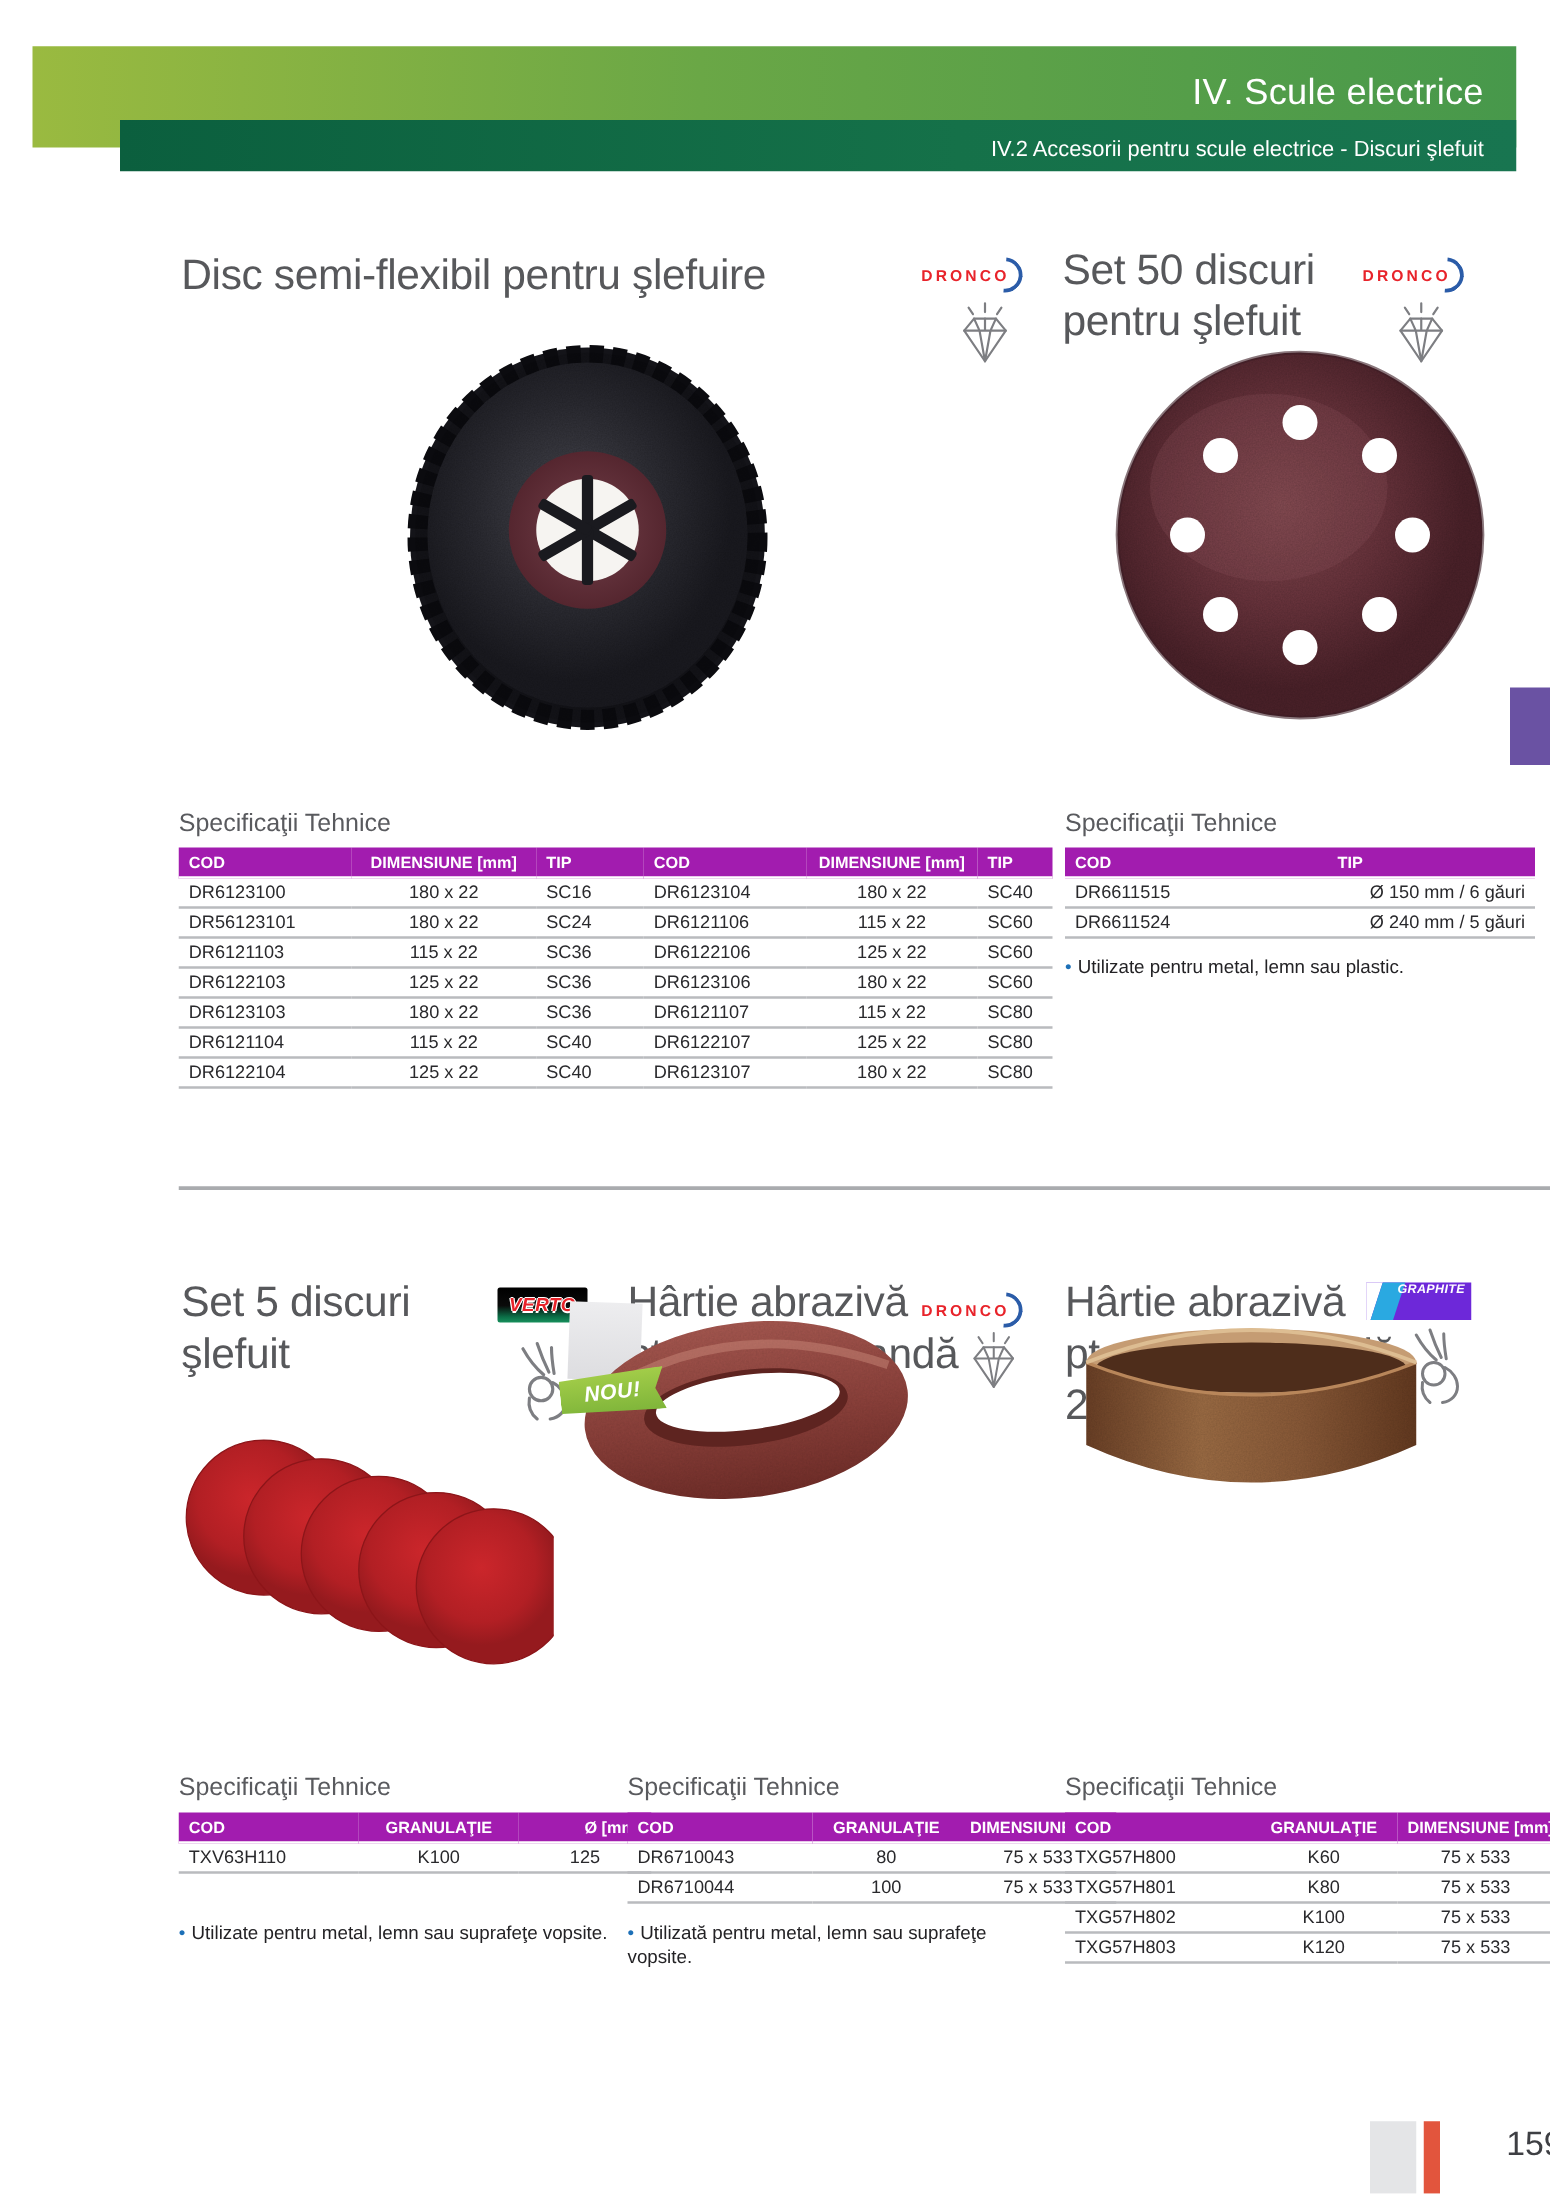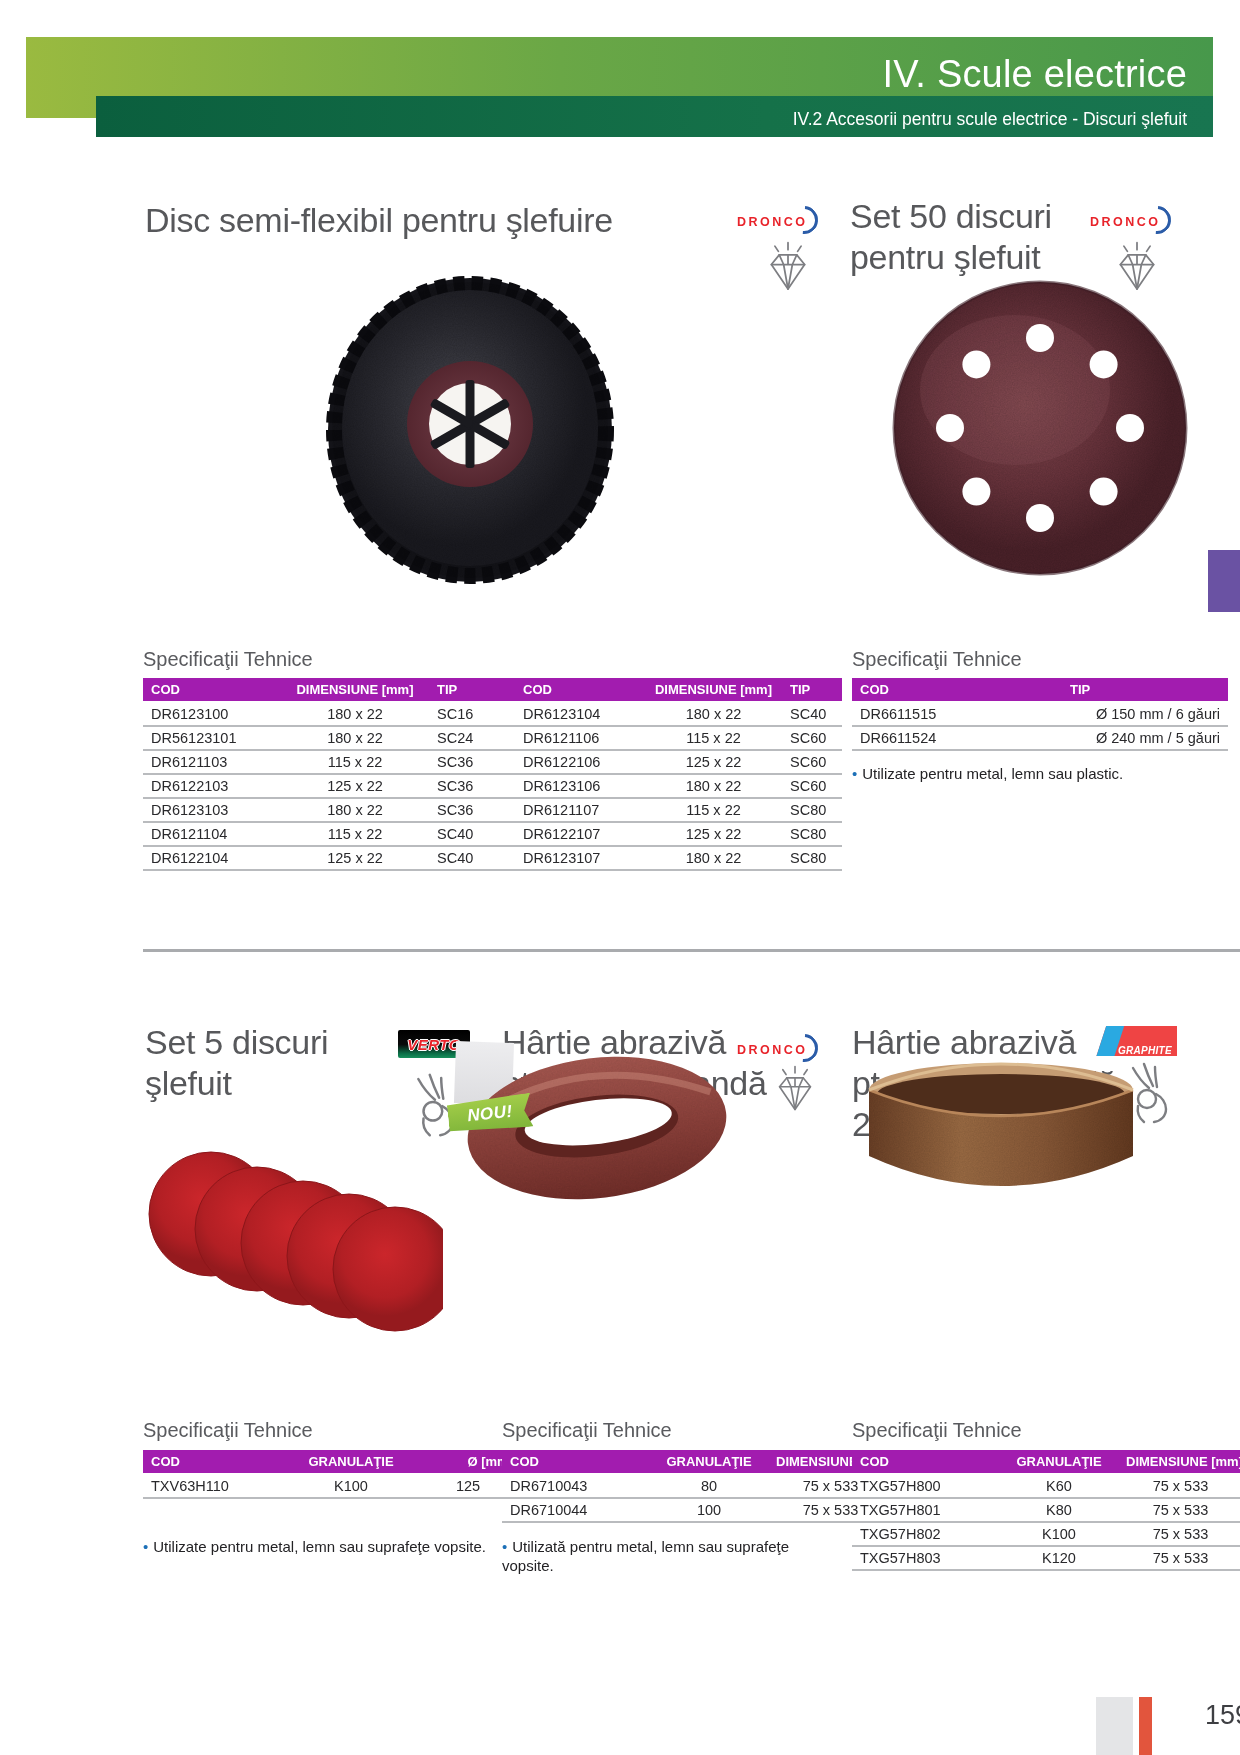--- a/index.html
+++ b/index.html
@@ -4,21 +4,21 @@
 <style>
   html,body{margin:0;padding:0;background:#fff;}
   .page{position:relative;width:1240px;height:1755px;background:#fff;overflow:hidden;
         font-family:"Liberation Sans","DejaVu Sans",sans-serif;}
   .abs{position:absolute;}
 
   
   .band1{position:absolute;left:26px;top:37px;width:1187px;height:81px;
          background:linear-gradient(90deg,#9aba40 0%,#6aa746 45%,#47984b 100%);
          display:flex;align-items:center;justify-content:flex-end;padding-right:26px;box-sizing:border-box;z-index:1;}
-  .band1 span{color:#fff;font-size:38px;letter-spacing:0.2px;padding-bottom:6px;}
+  .band1 span{color:#fff;font-size:29px;letter-spacing:0.2px;padding-bottom:6px;}
   .band2{position:absolute;left:96px;top:96px;width:1117px;height:41px;
          background:linear-gradient(90deg,#0b5f3e 0%,#157149 60%,#187550 100%);
          display:flex;align-items:flex-end;justify-content:flex-end;padding:0 26px 7px 0;box-sizing:border-box;z-index:2;}
   .band2 span{color:#fff;font-size:17.5px;}
 
   
   .ptitle{position:absolute;font-size:34px;line-height:41px;color:#57585b;letter-spacing:-0.3px;}
   .spec-h{position:absolute;font-size:20px;color:#595a5e;}
 
   
@@ -61,22 +61,22 @@
   .dronco-text{color:#e8232a;font-weight:bold;font-size:12.5px;letter-spacing:2.5px;position:relative;z-index:1;}
   .dronco-swoosh{position:absolute;right:-10px;top:-6px;width:22px;height:22px;border:3px solid #2b5ca8;
      border-radius:50%;border-top-color:transparent;border-left-color:transparent;transform:rotate(-40deg);}
   
   .verto{position:absolute;left:398px;top:1030px;width:72px;height:28px;border-radius:2px;
      background:linear-gradient(180deg,#000 0%,#0a0a0a 52%,#0b6e47 84%,#17905c 100%);
      display:flex;align-items:center;justify-content:center;}
   .verto span{color:#e8232a;font-weight:bold;font-style:italic;font-size:15px;letter-spacing:0.5px;
      text-shadow:-1px 0 0 #fff,1px 0 0 #fff,0 -1px 0 #fff,0 1px 0 #fff;}
   
-  .graphite{position:absolute;left:1093px;top:1026px;width:84px;height:30px;background:#ef4444;overflow:hidden;
-     display:flex;align-items:flex-end;justify-content:flex-end;padding-right:5px;box-sizing:border-box;}
+  .graphite{position:absolute;left:1093px;top:1026px;width:84px;height:30px;background:#6d28d9;overflow:hidden;
+     display:flex;align-items:flex-start;justify-content:flex-end;padding-right:5px;box-sizing:border-box;}
   .graphite .wedge-w{position:absolute;left:-10px;top:-2px;width:18px;height:36px;background:#fff;transform:skewX(-18deg);}
   .graphite .wedge-b{position:absolute;left:8px;top:-2px;width:18px;height:36px;background:#2aa9e1;transform:skewX(-18deg);}
   .graphite span{position:relative;color:#fff;font-size:10px;font-weight:bold;font-style:italic;letter-spacing:0.3px;}
   
   .nou{position:absolute;left:448px;top:1097px;width:84px;height:34px;
      background:linear-gradient(180deg,#a3cd49 0%,#7fb53a 100%);transform:rotate(-6deg);
      clip-path:polygon(0 12%,100% 0,91% 50%,100% 100%,0 88%);
      display:flex;align-items:center;justify-content:center;}
   .nou span{color:#fff;font-weight:bold;font-style:italic;font-size:17px;letter-spacing:0.5px;}
 

